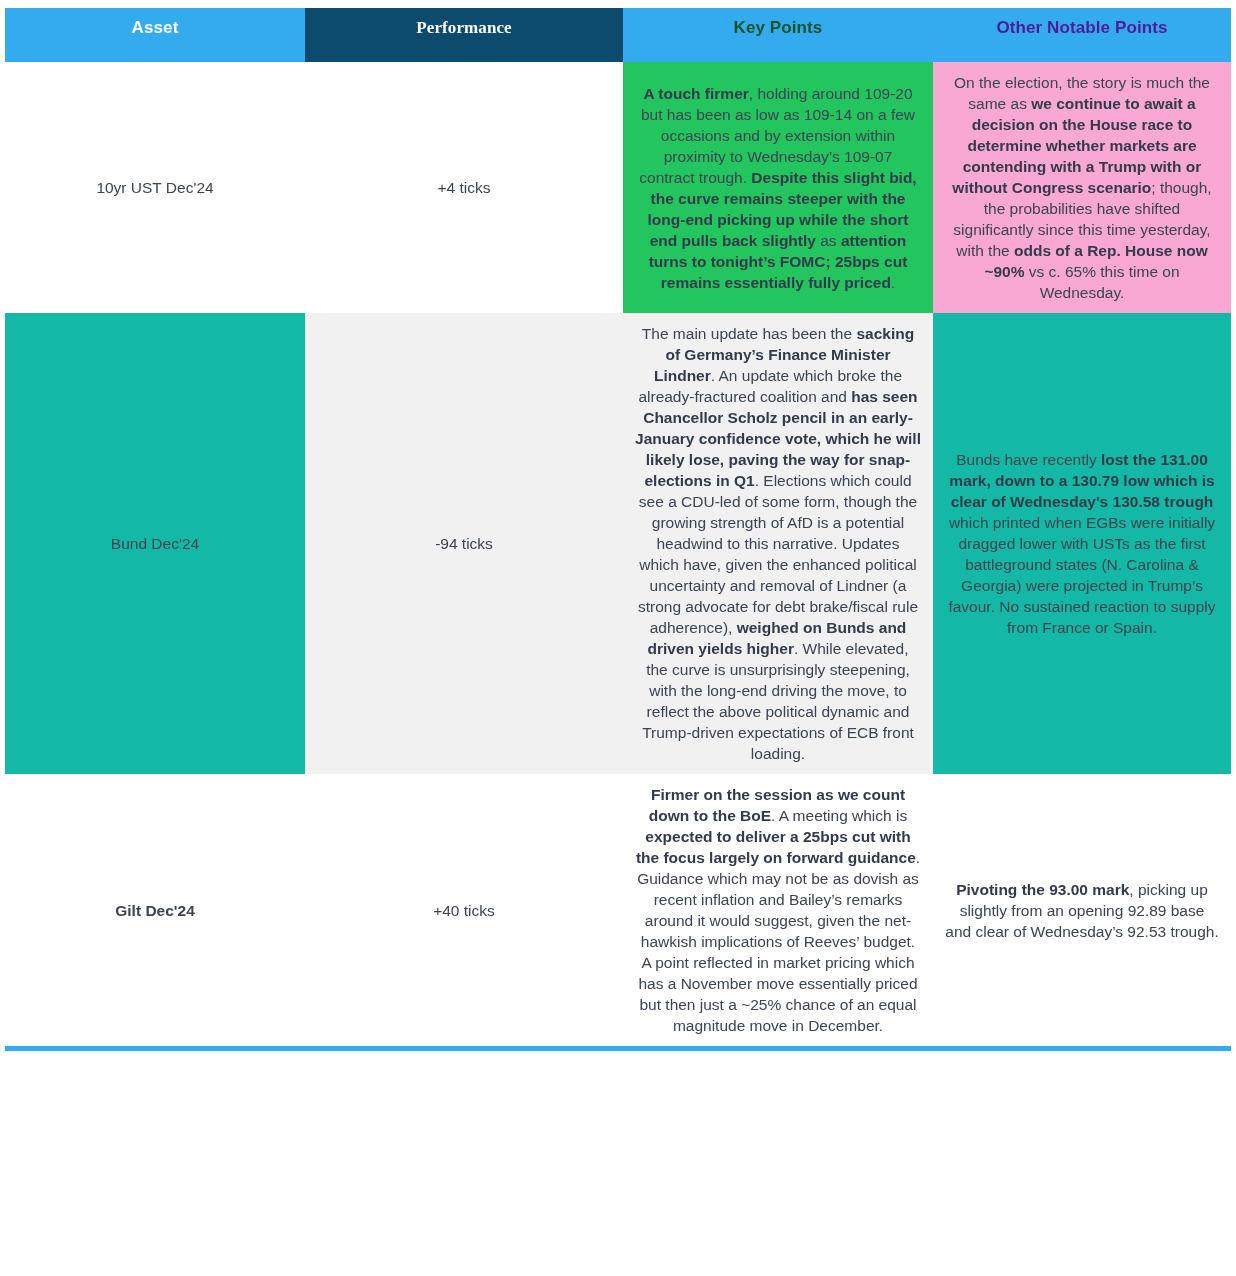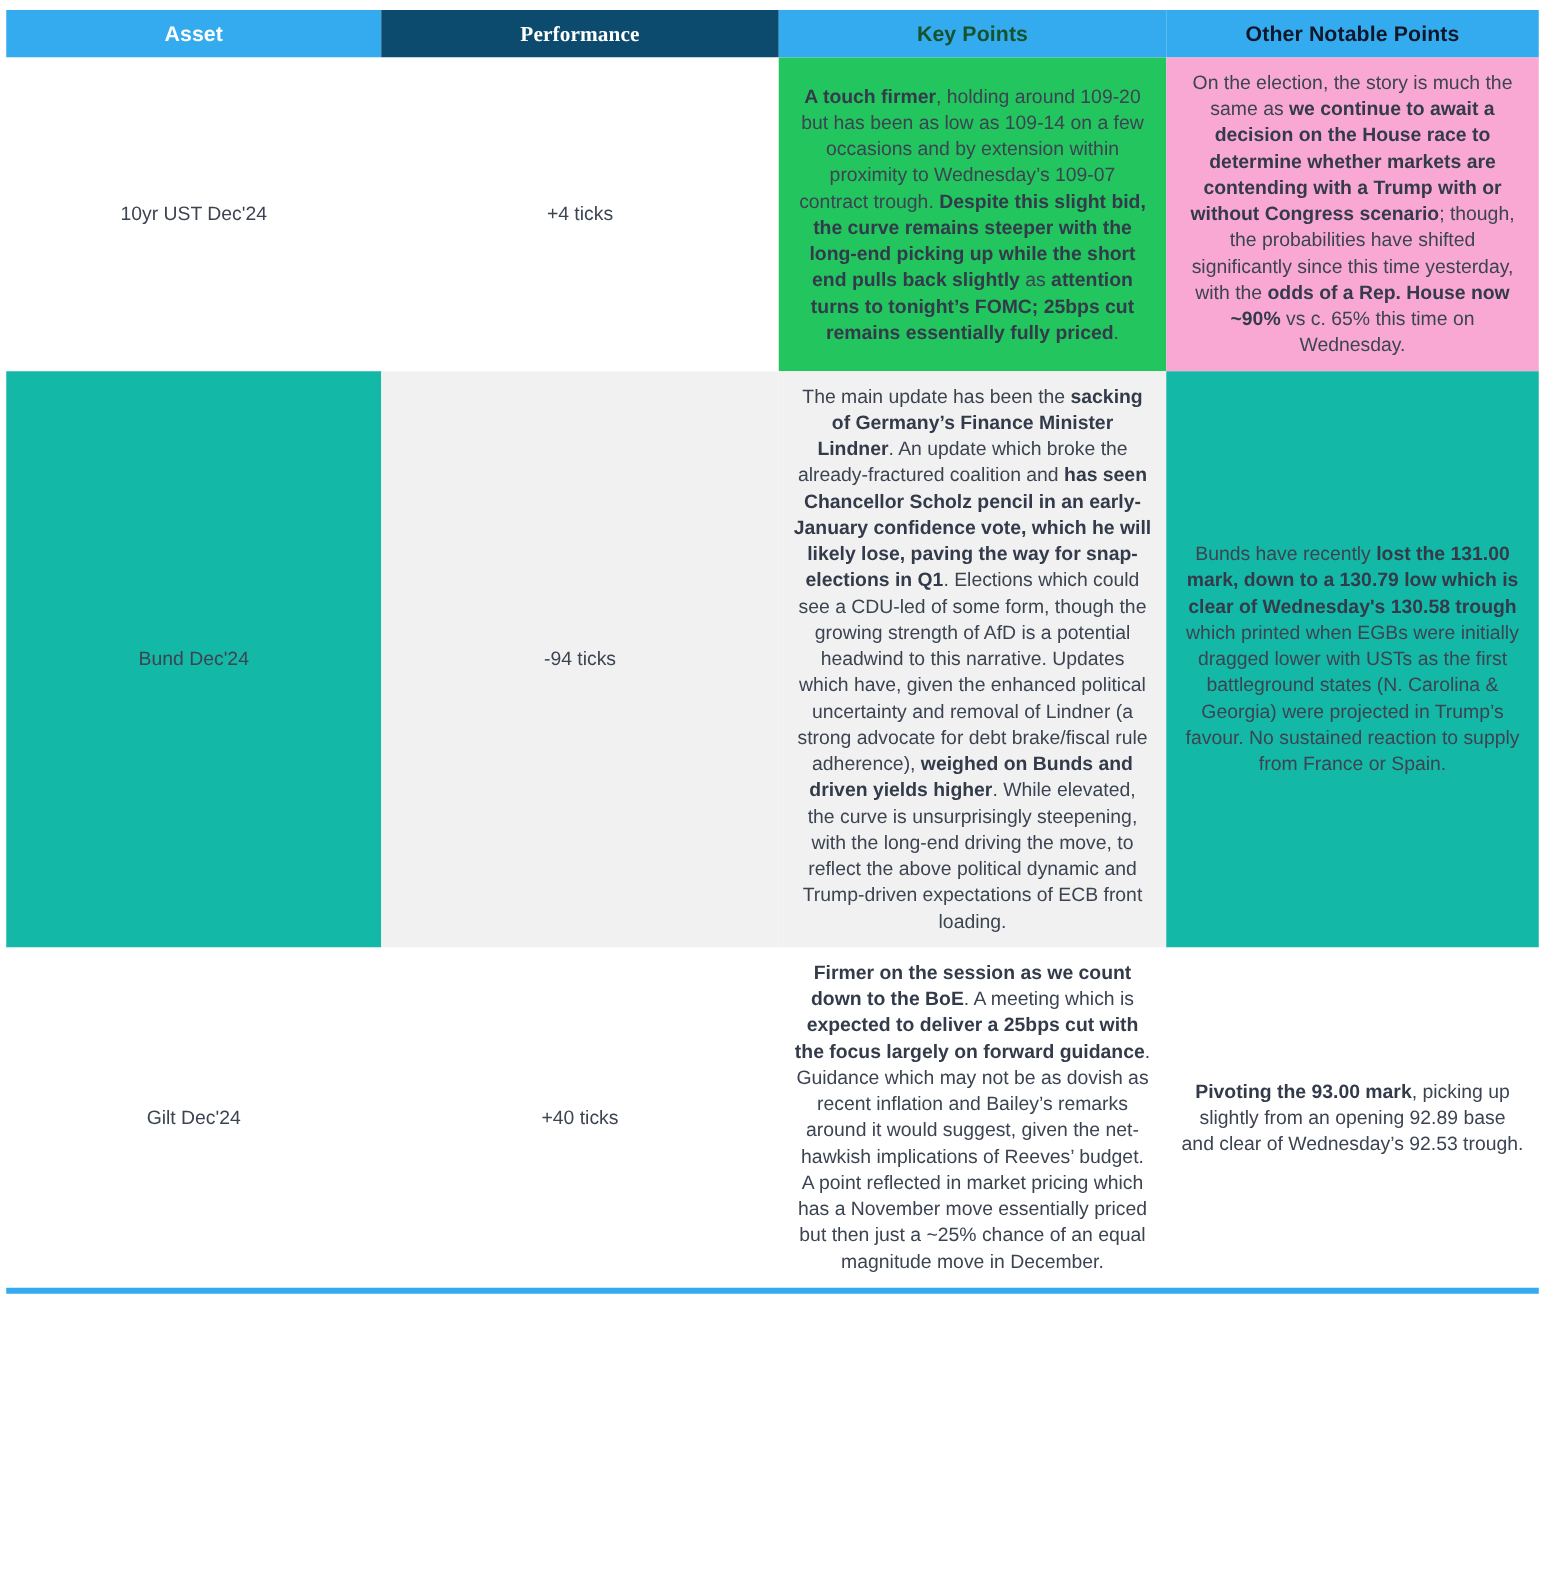--- a/index.html
+++ b/index.html
@@ -24,21 +24,21 @@
     width: 1226px;
     border-collapse: collapse;
     table-layout: fixed;
   }
   table.market-table thead th {
     background: #34abee;
     color: #ffffff;
     font-size: 17px;
     font-weight: bold;
     text-align: center;
-    padding: 10px 6px 8px 6px;
+    padding: 10px 6px 24px 6px;
     vertical-align: middle;
     letter-spacing: 0.1px;
   }
   col.c-asset { width: 300px; }
   col.c-perf  { width: 318px; }
   col.c-key   { width: 310px; }
   col.c-other { width: 298px; }
 
   table.market-table tbody td {
     font-size: 15.5px;
@@ -73,21 +73,21 @@
       <col class="c-asset">
       <col class="c-perf">
       <col class="c-key">
       <col class="c-other">
     </colgroup>
     <thead>
       <tr>
         <th style="background: rgb(52, 171, 238); color: rgb(255, 255, 255);">Asset</th>
         <th style="background: #0c4a6e; color: rgb(255, 255, 255); font-family: Liberation Serif, serif;">Performance</th>
         <th style="background: rgb(52, 171, 238); color: #14532d;">Key Points</th>
-        <th style="background: rgb(52, 171, 238); color: #0f172a;">Other Notable Points</th>
+        <th style="background: rgb(52, 171, 238); color: #4c1d95;">Other Notable Points</th>
       </tr>
     </thead>
     <tbody>
       <tr class="row-odd">
         <td class="cell-asset" style="background: rgb(255, 255, 255); color: rgb(60, 68, 82);">10yr UST Dec'24</td>
         <td class="cell-perf" style="background: rgb(255, 255, 255); color: rgb(60, 68, 82);">+4 ticks</td>
         <td class="cell-key" style="background: #22c55e; color: rgb(60, 68, 82);">
           <p><b>A touch firmer</b>, holding around 109-20 but has been as low as 109-14 on a few occasions and by extension within proximity to Wednesday’s 109-07 contract trough. <b>Despite this slight bid, the curve remains steeper with the long-end picking up while the short end pulls back slightly</b> as <b>attention turns to tonight’s FOMC; 25bps cut remains essentially fully priced</b>.</p>
         </td>
         <td class="cell-other" style="background: #f9a8d4; color: rgb(60, 68, 82);">
@@ -98,21 +98,21 @@
         <td class="cell-asset" style="background: #14b8a6; color: rgb(60, 68, 82);">Bund Dec'24</td>
         <td class="cell-perf" style="background: rgb(241, 241, 241); color: rgb(60, 68, 82);">-94 ticks</td>
         <td class="cell-key" style="background: rgb(241, 241, 241); color: rgb(60, 68, 82);">
           <p>The main update has been the <b>sacking of Germany’s Finance Minister Lindner</b>. An update which broke the already-fractured coalition and <b>has seen Chancellor Scholz pencil in an early-January confidence vote, which he will likely lose, paving the way for snap-elections in Q1</b>. Elections which could see a CDU-led of some form, though the growing strength of AfD is a potential headwind to this narrative. Updates which have, given the enhanced political uncertainty and removal of Lindner (a strong advocate for debt brake/fiscal rule adherence), <b>weighed on Bunds and driven yields higher</b>. While elevated, the curve is unsurprisingly steepening, with the long-end driving the move, to reflect the above political dynamic and Trump-driven expectations of ECB front loading.</p>
         </td>
         <td class="cell-other" style="background: #14b8a6; color: rgb(60, 68, 82);">
           <p>Bunds have recently <b>lost the 131.00 mark, down to a 130.79 low which is clear of Wednesday's 130.58 trough</b> which printed when EGBs were initially dragged lower with USTs as the first battleground states (N. Carolina &amp; Georgia) were projected in Trump’s favour. No sustained reaction to supply from France or Spain.</p>
         </td>
       </tr>
       <tr class="row-odd">
-        <td class="cell-asset" style="background: rgb(255, 255, 255); color: rgb(60, 68, 82);">Gilt Dec'24</td>
+        <td class="cell-asset" style="background: rgb(255, 255, 255); color: rgb(60, 68, 82); font-weight: bold;">Gilt Dec'24</td>
         <td class="cell-perf" style="background: rgb(255, 255, 255); color: rgb(60, 68, 82);">+40 ticks</td>
         <td class="cell-key" style="background: rgb(255, 255, 255); color: rgb(60, 68, 82);">
           <p><b>Firmer on the session as we count down to the BoE</b>. A meeting which is <b>expected to deliver a 25bps cut with the focus largely on forward guidance</b>. Guidance which may not be as dovish as recent inflation and Bailey’s remarks around it would suggest, given the net-hawkish implications of Reeves’ budget. A point reflected in market pricing which has a November move essentially priced but then just a ~25% chance of an equal magnitude move in December.</p>
         </td>
         <td class="cell-other" style="background: rgb(255, 255, 255); color: rgb(60, 68, 82);">
           <p><b>Pivoting the 93.00 mark</b>, picking up slightly from an opening 92.89 base and clear of Wednesday’s 92.53 trough.</p>
         </td>
       </tr>
     </tbody>
   </table>

